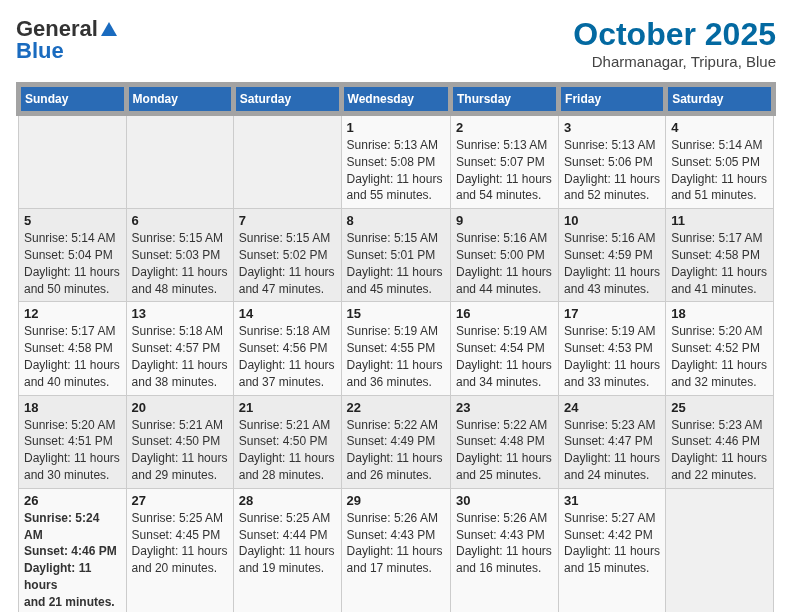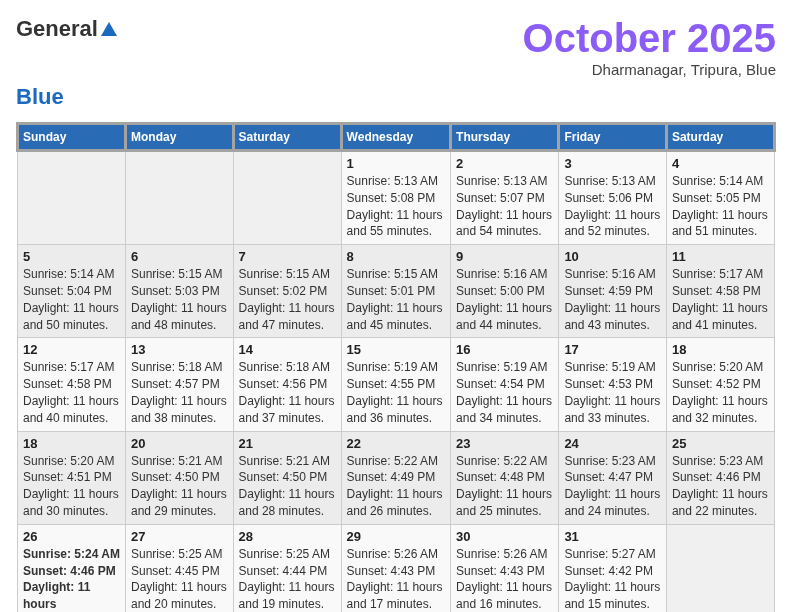--- a/index.html
+++ b/index.html
@@ -18,47 +18,46 @@
     .header {
       display: flex;
       justify-content: space-between;
       align-items: flex-start;
       margin-bottom: 12px;
     }
     .logo {
       display: flex;
       flex-direction: column;
       align-items: flex-start;
-      gap: 46px;
     }
     .title-block {
       text-align: right;
     }
     .month-title {
-      font-size: 40px;
+      font-size: 32px;
       font-weight: bold;
-      color: #8b5cf6;
+      color: #0369a1;
     }
     .subtitle {
       font-size: 15px;
       color: #444;
     }
     .calendar {
       width: 100%;
       border-collapse: collapse;
       font-size: 11px;
     }
     .calendar thead th {
       background: #2a6bb5;
       color: #fff;
       padding: 5px 4px;
       text-align: left;
       font-size: 12px;
       font-weight: bold;
-      border: 3px solid #a3a3a3;
+      border: 5px solid #a3a3a3;
     }
     .calendar tbody td {
       border: 1px solid #ccc;
       vertical-align: top;
       padding: 4px 5px;
       width: 113px;
       min-height: 80px;
       height: 80px;
       background: #fff;
     }

